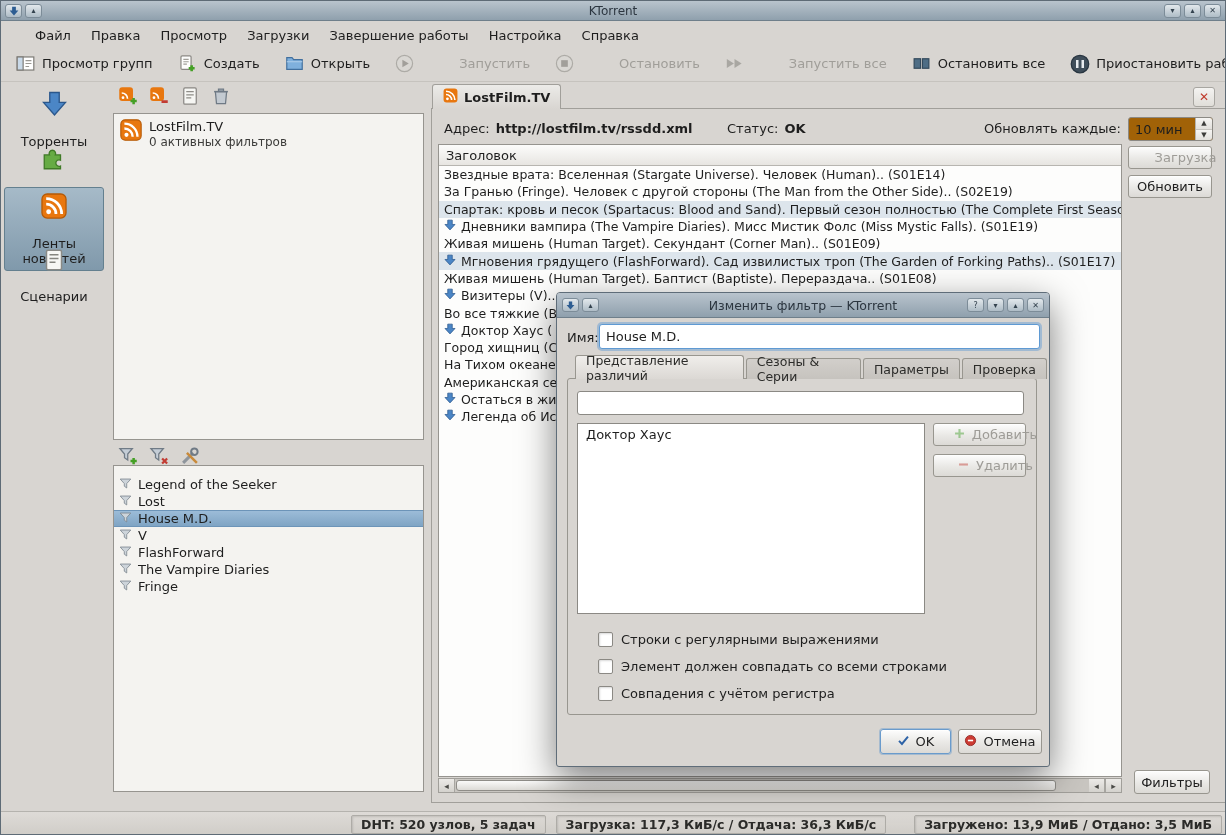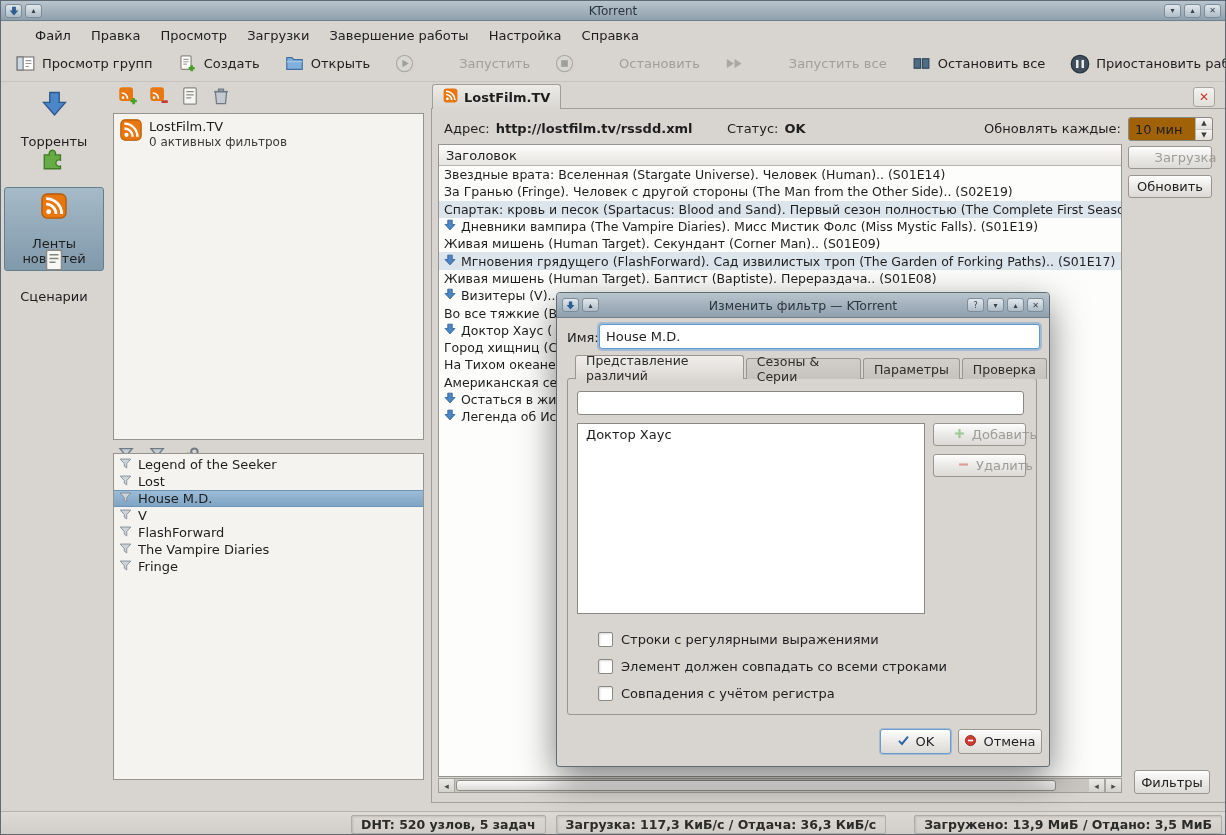--- a/index.html
+++ b/index.html
@@ -358,21 +358,21 @@
       <span>
         <svg width="20" height="20" viewBox="0 0 16 16">
             <path d="M2.5 13.5l8-8" stroke="#8e959c" stroke-width="2.4"></path>
             <circle cx="11.5" cy="4.5" r="2.6" fill="none" stroke="#6f7a85" stroke-width="1.6"></circle>
             <path d="M13.5 13.5l-8-8" stroke="#c98a3a" stroke-width="2"></path>
           </svg>
       </span>
     </div>
   </div>
 
-  <div class="sunken-list" style="left:112px; top:452px; width:311px; height:327px; padding-top:2px;text-align:right;">
+  <div class="sunken-list" style="left:112px; top:464px; width:311px; height:327px; padding-top:10px;text-align:right;">
     <div class="filter-row">
       <span><svg width="13" height="13" viewBox="0 0 16 16">
             <path d="M1.5 2.5h13l-5 5.6v5.4l-3-2.2V8.1z" fill="#cdd4da" stroke="#7b858e"></path>
           </svg></span>
       <span>Legend of the Seeker</span>
     </div>
     <div class="filter-row">
       <span><svg width="13" height="13" viewBox="0 0 16 16">
             <path d="M1.5 2.5h13l-5 5.6v5.4l-3-2.2V8.1z" fill="#cdd4da" stroke="#7b858e"></path>
           </svg></span>

